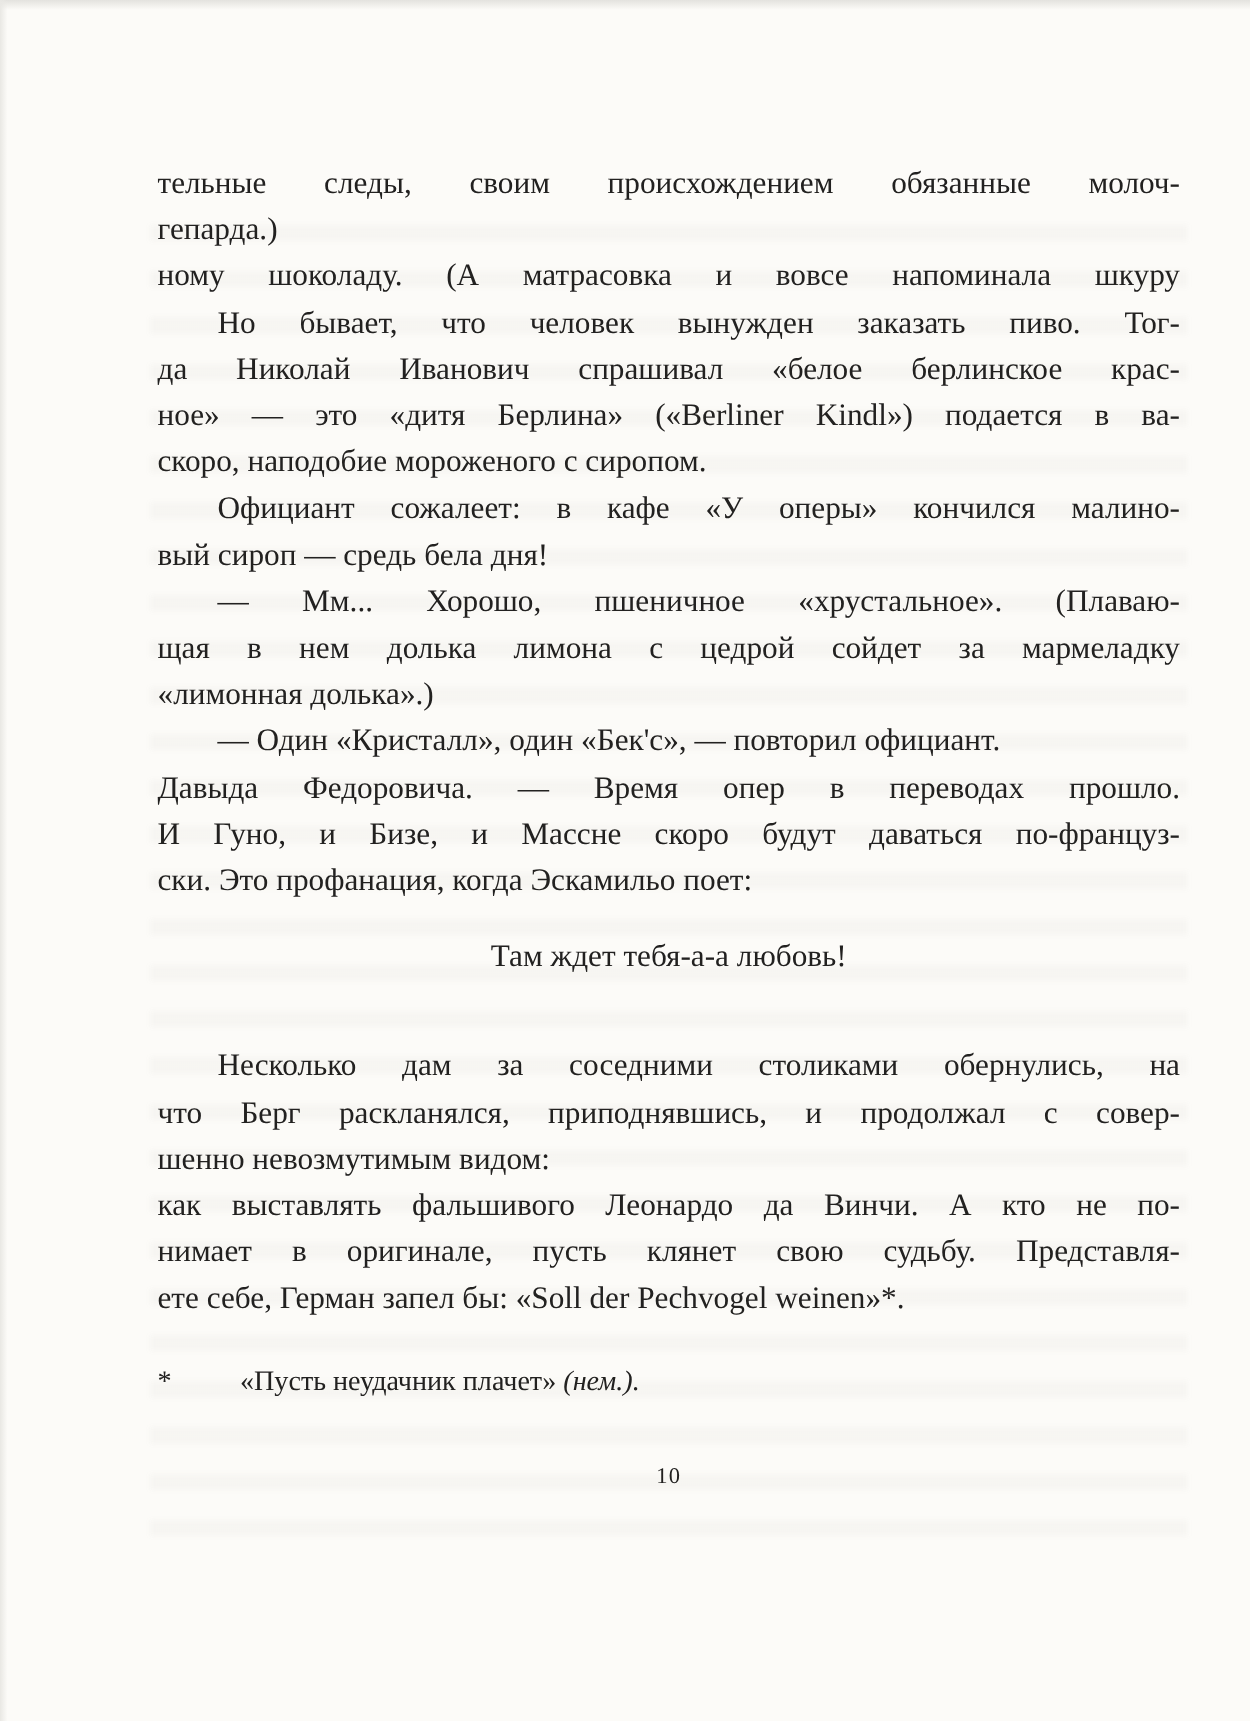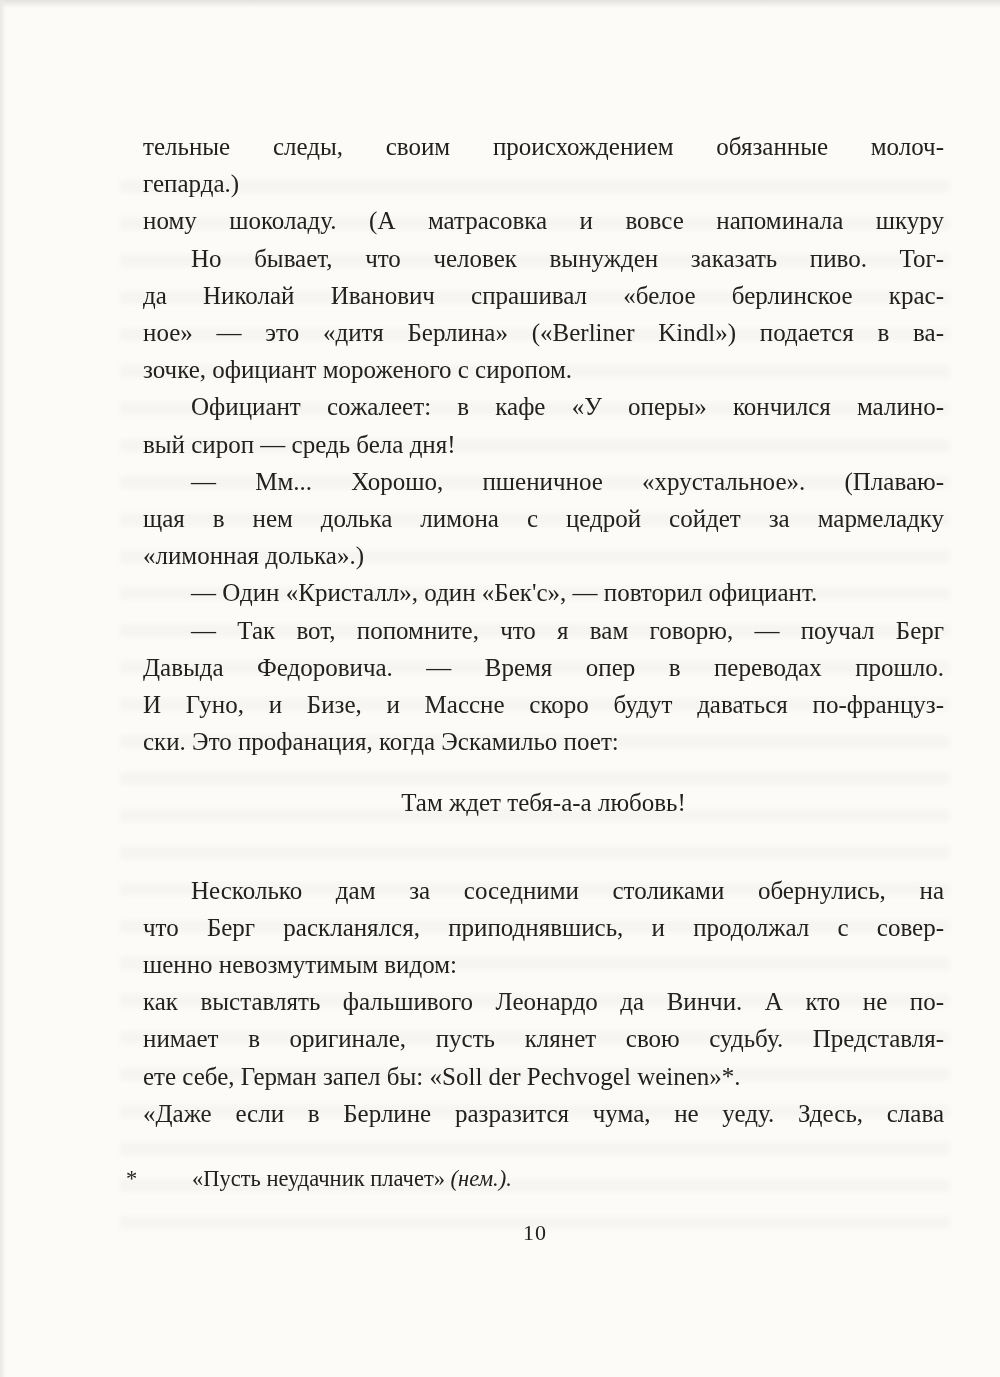--- a/index.html
+++ b/index.html
@@ -31,80 +31,78 @@
     pointer-events: none;
   }
   .text-col {
     position: absolute;
     left: 126px;
     top: 128px;
     width: 818px;
     font-size: 25px;
     line-height: 37.2px;
   }
-  .line { text-align: justify; margin-left: 17px; }
+  .line { text-align: justify; }
   .line.just { text-align-last: justify; }
   .line.last { text-align: left; text-align-last: left; }
   .line.indent { text-indent: 48px; }
   .verse {
     text-align-last: center;
     margin-top: 24px;
     margin-bottom: 50px;
   }
   .it { font-style: italic; }
   .footnote {
     margin-top: 30px;
     font-size: 22.5px;
     line-height: 34px;
     text-align: left;
     font-family: Liberation Serif, serif;
   }
   .fn-star { display: inline-block; width: 66px; }
   .page-number {
-    margin-top: 18px;
+    margin-top: 40px;
     text-align: center;
     text-align-last: center;
-    font-size: 22px;
+    font-size: 18px;
     letter-spacing: 1px;
   }
 </style>
 </head>
 <body>
 
 <div class="scan-edge-top"></div>
 <div class="scan-edge-left"></div>
 <div class="bleed"></div>
 
 <div class="text-col">
   <div class="line just">тельные следы, своим происхождением обязанные молоч-</div>
   <div class="line last">гепарда.)</div>
   <div class="line just">ному шоколаду. (А матрасовка и вовсе напоминала шкуру</div>
   <div class="line just indent">Но бывает, что человек вынужден заказать пиво. Тог-</div>
   <div class="line just">да Николай Иванович спрашивал «белое берлинское крас-</div>
   <div class="line just">ное» — это «дитя Берлина» («Berliner Kindl») подается в ва-</div>
-  <div class="line last">зочке, официант мороженого с сиропом.</div>
+  <div class="line last">скоро, наподобие мороженого с сиропом.</div>
   <div class="line just indent">Официант сожалеет: в кафе «У оперы» кончился малино-</div>
   <div class="line last">вый сироп — средь бела дня!</div>
   <div class="line just indent">— Мм... Хорошо, пшеничное «хрустальное». (Плаваю-</div>
   <div class="line just">щая в нем долька лимона с цедрой сойдет за мармеладку</div>
   <div class="line last">«лимонная долька».)</div>
   <div class="line last indent">— Один «Кристалл», один «Бек'с», — повторил официант.</div>
-  <div class="line just indent">— Так вот, попомните, что я вам говорю, — поучал Берг</div>
   <div class="line just">Давыда Федоровича. — Время опер в переводах прошло.</div>
   <div class="line just">И Гуно, и Бизе, и Массне скоро будут даваться по-француз-</div>
   <div class="line last">ски. Это профанация, когда Эскамильо поет:</div>
 
   <div class="line verse">Там ждет тебя-а-а любовь!</div>
 
   <div class="line just indent">Несколько дам за соседними столиками обернулись, на</div>
   <div class="line just">что Берг раскланялся, приподнявшись, и продолжал с совер-</div>
   <div class="line last">шенно невозмутимым видом:</div>
   <div class="line just">как выставлять фальшивого Леонардо да Винчи. А кто не по-</div>
   <div class="line just">нимает в оригинале, пусть клянет свою судьбу. Представля-</div>
   <div class="line last">ете себе, Герман запел бы: «Soll der Pechvogel weinen»*.</div>
-  <div class="line just">«Даже если в Берлине разразится чума, не уеду. Здесь, слава</div>
 
   <div class="footnote">
     <span class="fn-star">*</span><span>«Пусть неудачник плачет» </span><span class="it">(нем.).</span>
   </div>
 
   <div class="page-number">10</div>
 </div>
 
 </body></html>

